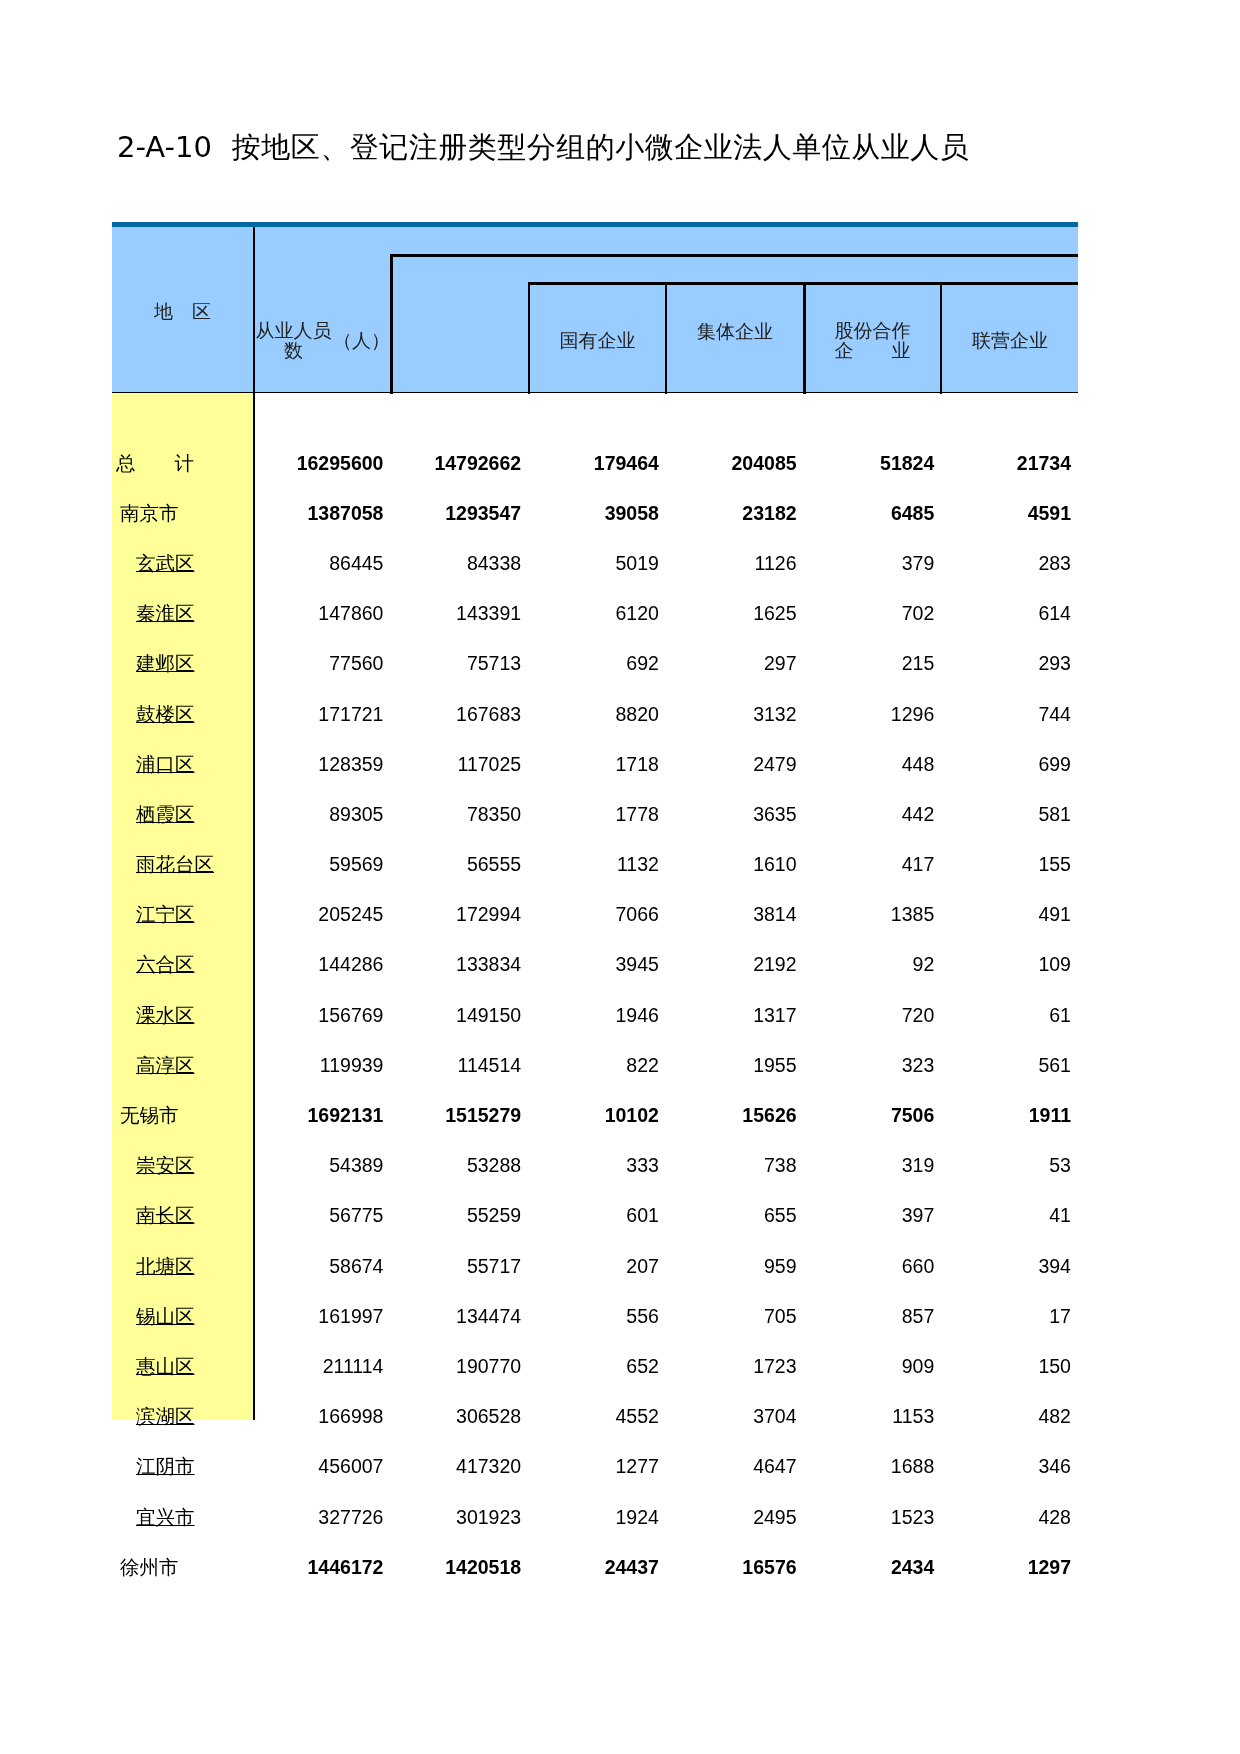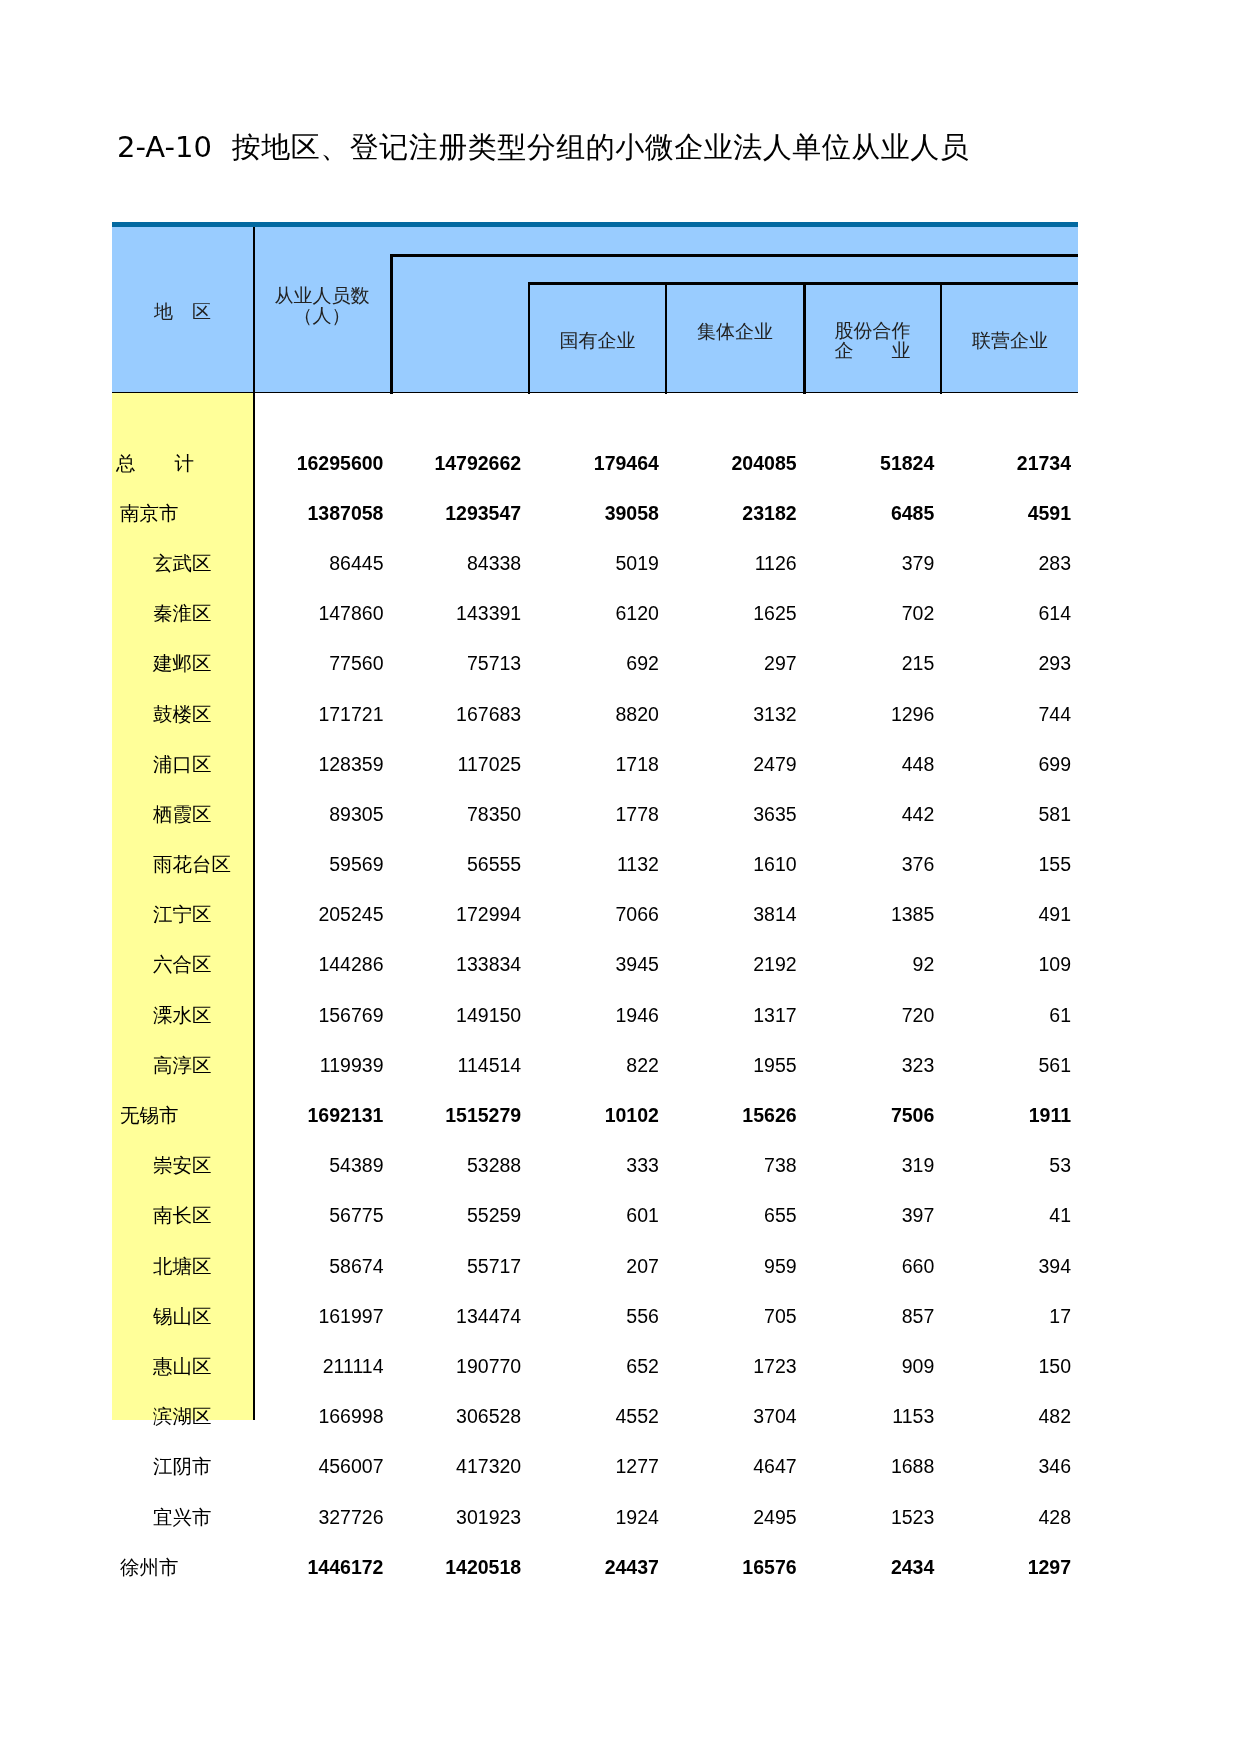--- a/index.html
+++ b/index.html
@@ -17,21 +17,21 @@
   .vline { position:absolute; background:#000; }
   .hline { position:absolute; background:#000; }
 
   .yellow { position:absolute; left:0; top:171px; width:141px; height:1027px; background:#ffff99; }
   .yline { position:absolute; left:141px; top:171px; width:1.5px; height:1027px; background:#000; }
 
   .rows { position:absolute; left:0; top:216px; width:966px; }
   .row { position:relative; height:50.2px; display:flex; align-items:center; }
   .row .name { width:141px; box-sizing:border-box; font-family:"DejaVu Serif", serif; font-size:19.5px; white-space:nowrap; }
   .row.city .name { padding-left:8px; }
-  .row.district .name { padding-left:41px; }
+  .row.district .name { padding-left:24px;text-decoration:underline; }
   .row.total .name { padding-left:4px; letter-spacing:0; }
   .row .num { text-align:right; font-size:19.5px; box-sizing:border-box; padding-right:7px; }
   .row.bold .num { font-weight:bold; }
   .c1 { width:138px; } .c2 { width:138px; } .c3 { width:138px; } .c4 { width:138px; } .c5 { width:138px; } .c6 { width:137px; }
 </style>
 </head>
 <body>
 
 <div class="title">
   <span class="code">2-A-10</span><span class="text">按地区、登记注册类型分组的小微企业法人单位从业人员</span>
@@ -46,21 +46,21 @@
     <div class="vline" style="left:553px;top:56px;width:1.5px;height:111px;"></div>
     <div class="vline" style="left:691px;top:56px;width:2.5px;height:111px;"></div>
     <div class="vline" style="left:828px;top:56px;width:1.5px;height:111px;"></div>
 
     <div class="hline" style="left:278px;top:27px;width:688px;height:2.5px;"></div>
     <div class="hline" style="left:416px;top:55px;width:550px;height:2.5px;"></div>
 
     <div class="hcell" style="left:0;top:0;width:141px;height:167px;">
       <span>地　区</span>
     </div>
-    <div class="hcell" style="left:142px;top:0;width:136px;height:167px;flex-direction:column;justify-content:flex-start;padding-top:58px;">
+    <div class="hcell" style="left:142px;top:0;width:136px;height:167px;flex-direction:row;justify-content:flex-start;padding-top:58px;">
       <span>从业人员数</span>
       <span>（人）</span>
     </div>
     <div class="hcell" style="left:418px;top:58px;width:135px;height:109px;">
       <span>国有企业</span>
     </div>
     <div class="hcell" style="left:555px;top:58px;width:136px;height:92px;">
       <span>集体企业</span>
     </div>
     <div class="hcell" style="left:693px;top:58px;width:135px;height:109px;flex-direction:column;">
@@ -147,21 +147,21 @@
         <div class="num c4">3635</div>
         <div class="num c5">442</div>
         <div class="num c6">581</div>
       </div>
       <div class="row district">
         <div class="name">雨花台区</div>
         <div class="num c1">59569</div>
         <div class="num c2">56555</div>
         <div class="num c3">1132</div>
         <div class="num c4">1610</div>
-        <div class="num c5">376</div>
+        <div class="num c5">417</div>
         <div class="num c6">155</div>
       </div>
       <div class="row district">
         <div class="name">江宁区</div>
         <div class="num c1">205245</div>
         <div class="num c2">172994</div>
         <div class="num c3">7066</div>
         <div class="num c4">3814</div>
         <div class="num c5">1385</div>
         <div class="num c6">491</div>

